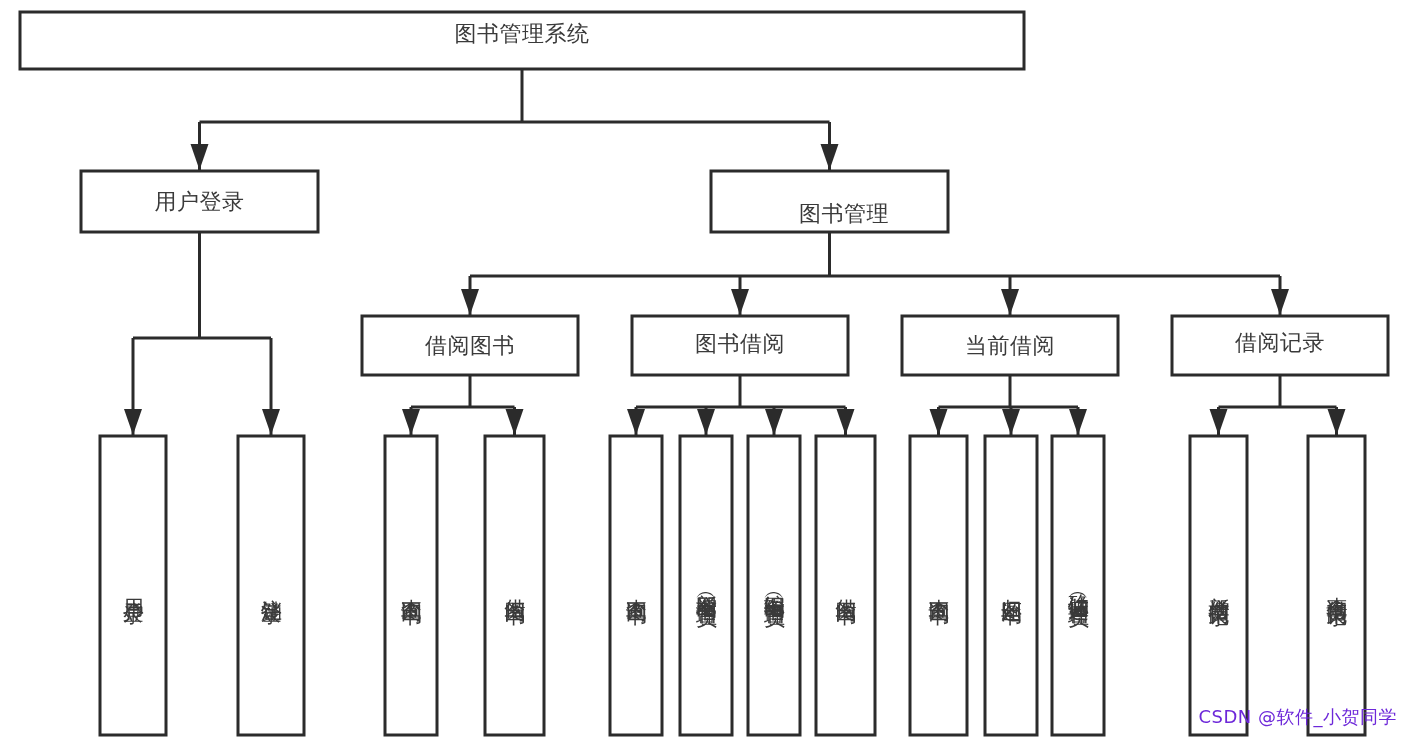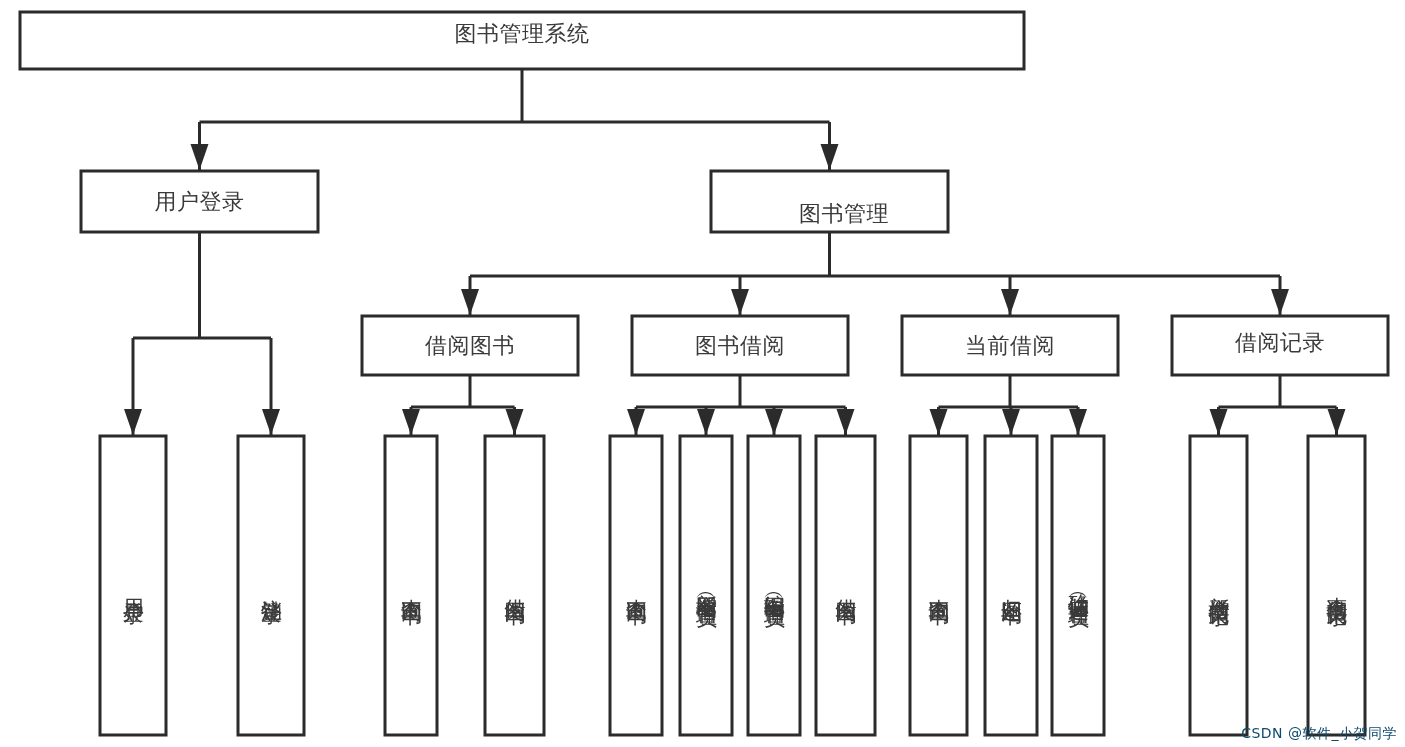--- a/index.html
+++ b/index.html
@@ -53,23 +53,23 @@
   .node-label.vertical {
     writing-mode: vertical-rl;
     text-orientation: upright;
     font-size: 21px;
     letter-spacing: 2px;
     line-height: 1.0;
   }
   .watermark {
     position: absolute;
     right: 8px;
-    bottom: 4px;
-    font-size: 14px;
-    color: #0c4a6e;
+    bottom: 18px;
+    font-size: 18px;
+    color: #6d28d9;
     letter-spacing: 0.5px;
     white-space: nowrap;
   }
 </style>
 </head>
 <body>
 
 <div id="diagram-root">
   <svg id="tree-svg" viewBox="0 0 1405 747">
       <rect x="20" y="12" width="1004" height="57" class="node-box"></rect>
@@ -143,21 +143,21 @@
       <line x1="1218.5" y1="407" x2="1218.5" y2="435" class="link-line"></line>
       <polygon points="1209.5,409 1227.5,409 1218.5,435" class="arrow-head"></polygon>
       <line x1="1336.5" y1="407" x2="1336.5" y2="435" class="link-line"></line>
       <polygon points="1327.5,409 1345.5,409 1336.5,435" class="arrow-head"></polygon>
     </svg>
   <div id="label-layer">
       <div class="node-label" style="left: 20px; top: 12px; width: 1004px; height: 44px;">图书管理系统</div>
       <div class="node-label" style="left: 81px; top: 171px; width: 237px; height: 61px;">用户登录</div>
       <div class="node-label" style="left: 711px; top: 171px; width: 266px; height: 61px; margin-top: 12px;">图书管理</div>
       <div class="node-label" style="left: 362px; top: 316px; width: 216px; height: 59px;">借阅图书</div>
-      <div class="node-label" style="left: 632px; top: 316px; width: 216px; height: 59px;">图书借阅</div>
+      <div class="node-label" style="left: 632px; top: 316px; width: 216px; height: 59px; font-family: Liberation Mono, monospace;">图书借阅</div>
       <div class="node-label" style="left: 902px; top: 316px; width: 216px; height: 59px; border-radius: 22px;">当前借阅</div>
       <div class="node-label" style="left: 1172px; top: 316px; width: 216px; height: 53px;">借阅记录</div>
       <div class="node-label vertical" style="left: 100px; top: 436px; width: 66px; height: 299px;">用户登录</div>
       <div class="node-label vertical" style="left: 238px; top: 436px; width: 66px; height: 299px;">注销登录</div>
       <div class="node-label vertical" style="left: 385px; top: 436px; width: 52px; height: 299px;">查询图书</div>
       <div class="node-label vertical" style="left: 485px; top: 436px; width: 59px; height: 299px;">借阅图书</div>
       <div class="node-label vertical" style="left: 610px; top: 436px; width: 52px; height: 299px;">查询图书</div>
       <div class="node-label vertical" style="left: 680px; top: 436px; width: 52px; height: 299px;">新增图书（管理员）</div>
       <div class="node-label vertical" style="left: 748px; top: 436px; width: 52px; height: 299px;">编辑图书（管理员）</div>
       <div class="node-label vertical" style="left: 816px; top: 436px; width: 59px; height: 299px;">借阅图书</div>

